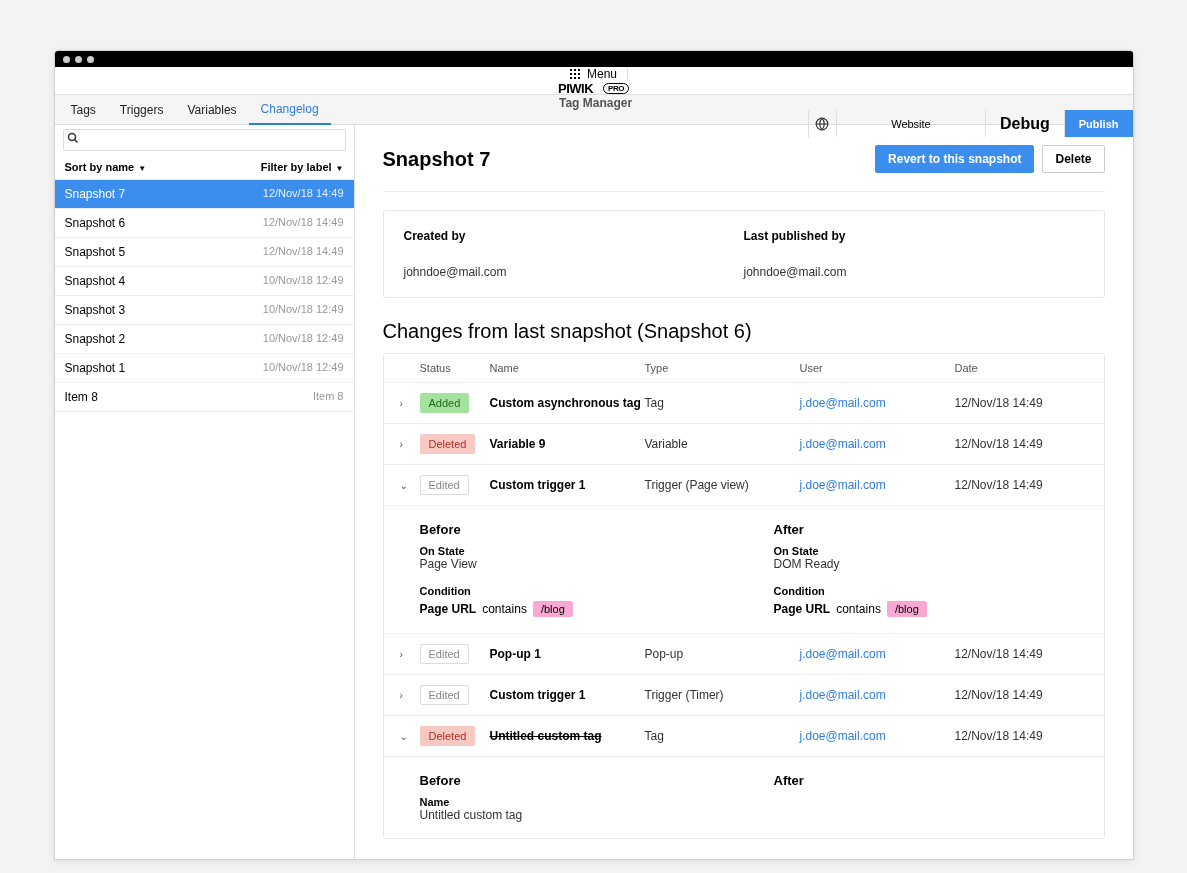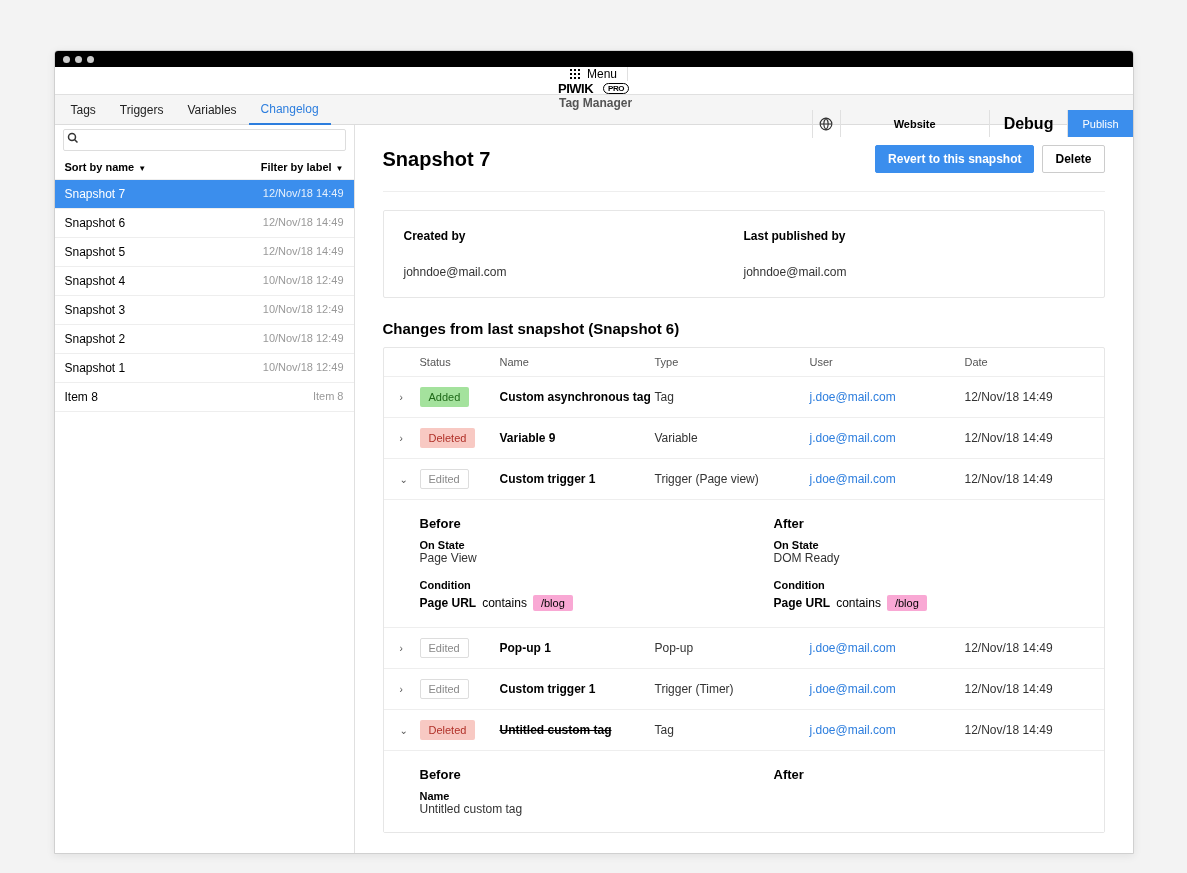--- a/index.html
+++ b/index.html
@@ -8,23 +8,23 @@
 .titlebar { background: #000; height: 16px; display: flex; align-items: center; padding: 0 8px; gap: 5px; }
 .dot { width: 7px; height: 7px; border-radius: 50%; background: #ccc; }
 .topbar { display: flex; align-items: center; height: 28px; border-bottom: 1px solid #e0e0e0; font-size: 12px; flex-direction: column; }
 .menu-btn { display: flex; align-items: center; gap: 6px; padding: 0 10px; height: 100%; border-right: 1px solid #e0e0e0; cursor: pointer; }
 .grid-icon { display: inline-block; width: 12px; height: 12px; background-image: radial-gradient(circle, #000 1.2px, transparent 1.2px); background-size: 4px 4px; }
 .brand { display: flex; align-items: center; gap: 10px; padding: 0 10px; font-weight: 700; font-size: 13px; letter-spacing: -0.5px; }
 .pro-badge { border: 1.2px solid #000; border-radius: 8px; font-size: 8px; padding: 0 4px; font-weight: 700; }
 .module { color: #555; padding-left: 4px; font-size: 12px; font-weight: bold; }
 .topbar-right { margin-left: auto; display: flex; align-items: center; height: 100%; }
 .globe { width: 28px; height: 28px; display: flex; align-items: center; justify-content: center; border-left: 1px solid #e0e0e0; }
-.website-sel { border-left: 1px solid #e0e0e0; border-right: 1px solid #e0e0e0; height: 100%; display: flex; align-items: center; justify-content: center; width: 150px; font-weight: 700; font-size: 11px; }
+.website-sel { border-left: 1px solid #e0e0e0; border-right: 1px solid #e0e0e0; height: 100%; display: flex; align-items: center; justify-content: center; width: 150px; font-weight: 400; font-size: 11px; }
 .debug-btn { border-right: 1px solid #e0e0e0; height: 100%; display: flex; align-items: center; padding: 0 14px; font-weight: 600; font-size: 16px; cursor: pointer; }
-.publish-top-btn { background: #3b8eed; color: #fff; height: 100%; display: flex; align-items: center; padding: 0 14px; font-weight: 400; font-size: 11px; cursor: pointer; }
+.publish-top-btn { background: #3b8eed; color: #fff; height: 100%; display: flex; align-items: center; padding: 0 14px; font-weight: 700; font-size: 11px; cursor: pointer; }
 .tabbar { display: flex; height: 30px; background: #f5f5f5; border-bottom: 1px solid #dcdcdc; font-size: 12px; padding: 0 4px; }
 .tab { padding: 0 12px; display: flex; align-items: center; color: #222; cursor: pointer; font-weight: 500; }
 .tab.active { color: #2d7ede; border-bottom: 2px solid #2d7ede; margin-bottom: -1px; }
 .body { display: flex; min-height: 660px; }
 .sidebar { width: 300px; border-right: 1px solid #e0e0e0; }
 .search-row { padding: 4px 8px; }
 .search-wrap { position: relative; }
 .search-icon { position: absolute; left: 4px; top: 3px; color: #555; font-size: 12px; }
 .search-input { width: 100%; padding: 3px 4px 3px 20px; font-size: 12px; border: 1px solid #ddd; border-radius: 2px; }
 .sort-row { display: flex; justify-content: space-between; padding: 6px 10px; font-size: 11px; font-weight: 600; border-bottom: 1px solid #eee; cursor: pointer; }
@@ -36,24 +36,24 @@
 .snap-item.active .date { color: #e6f0fc; }
 .main { flex: 1; padding: 20px 28px; }
 .header-row { display: flex; align-items: center; border-bottom: 1px solid #eee; padding-bottom: 18px; margin-bottom: 18px; }
 .pagetitle { font-size: 20px; font-weight: 700; flex: 1; }
 .btn { border: 1px solid #ccc; background: #fff; padding: 6px 12px; font-size: 12px; font-weight: 600; border-radius: 2px; margin-left: 8px; cursor: pointer; }
 .btn.primary { background: #3b8eed; color: #fff; border-color: #3b8eed; }
 .meta-card { border: 1px solid #e6e6e6; border-radius: 2px; padding: 18px 20px; display: flex; margin-bottom: 22px; }
 .meta-col { flex: 1; }
 .meta-label { font-size: 12px; font-weight: 700; margin-bottom: 22px; }
 .meta-val { font-size: 12px; color: #333; }
-.changes-title { font-size: 15px; font-weight: 700; margin-bottom: 10px; }
+.changes-title { font-size: 20px; font-weight: 400; margin-bottom: 10px; }
 .changes-table { border: 1px solid #e6e6e6; border-radius: 2px; font-size: 12px; }
 .ct-head { display: flex; padding: 8px 16px 8px 36px; color: #555; font-size: 11px; }
-.col-status { width: 80px; }
+.col-status { width: 70px; }
 .col-name { width: 155px; }
 .col-type { width: 155px; }
 .col-user { width: 155px; }
 .col-date { flex: 1; }
 .ct-row { display: flex; align-items: center; padding: 10px 16px; border-top: 1px solid #eee; }
 .chev-cell { width: 20px; color: #555; font-size: 10px; cursor: pointer; }
 .status-badge { display: inline-block; padding: 3px 8px; border-radius: 2px; font-size: 11px; font-weight: 500; border: 1px solid transparent; text-align: center; }
 .status-added { background: #a4e29d; color: #1f6a19; }
 .status-deleted { background: #f8c9c3; color: #b03028; }
 .status-edited { border: 1px solid #ddd; color: #888; background: #fff; }

